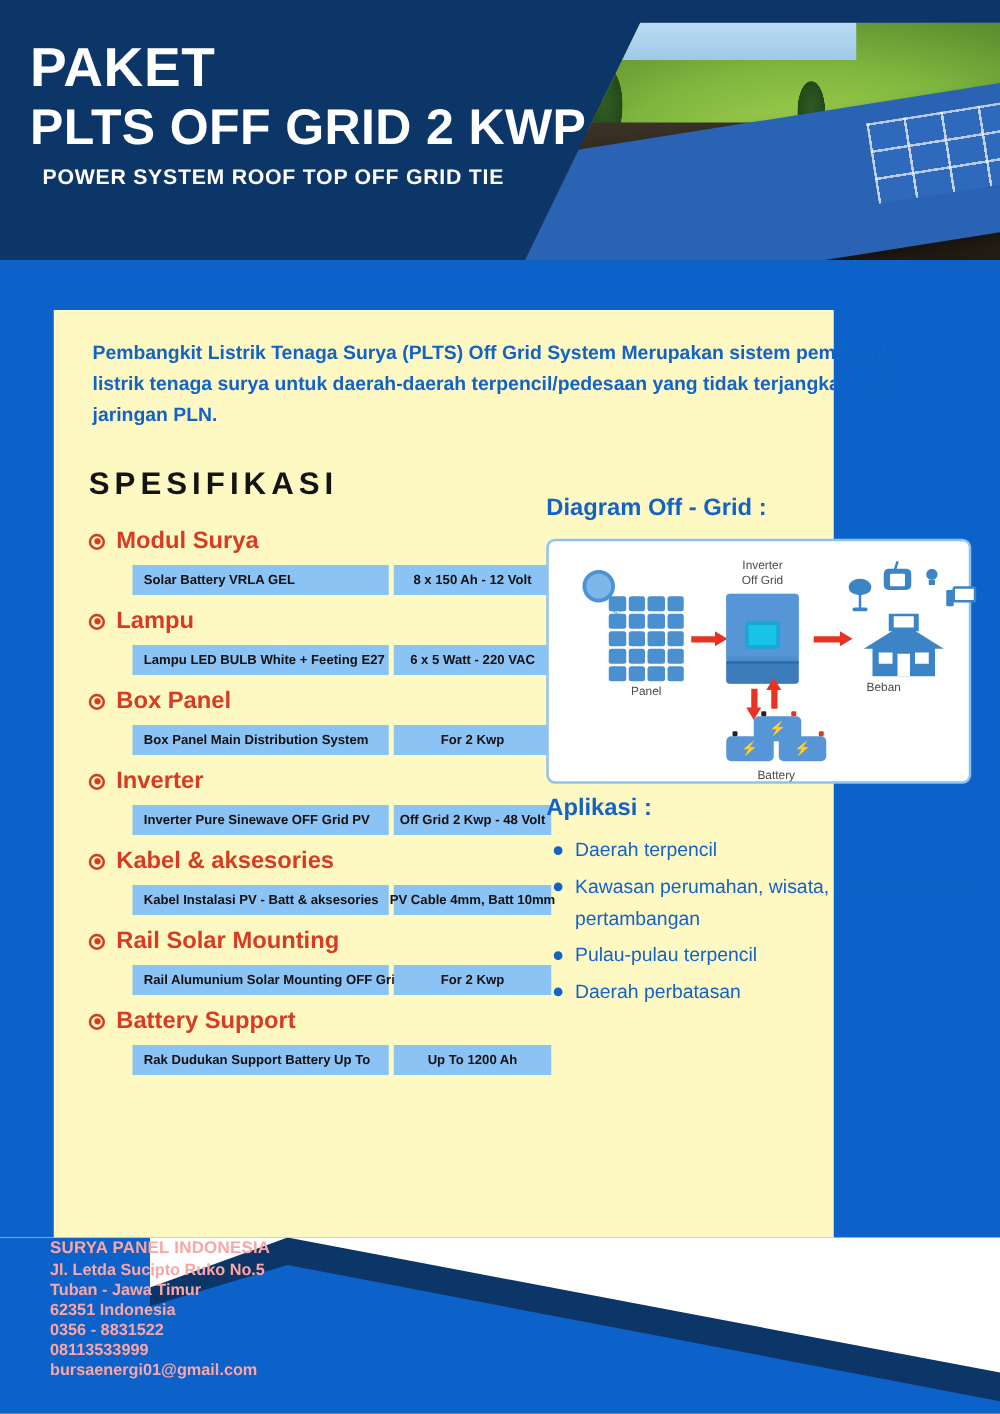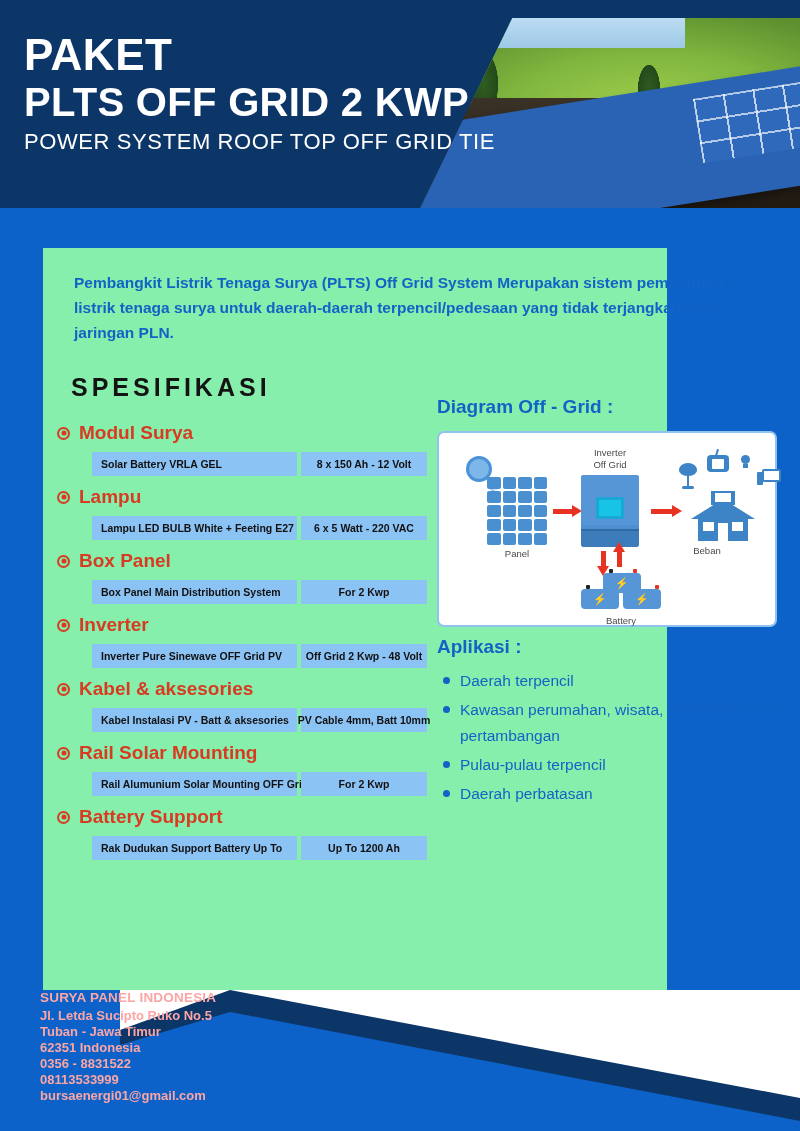--- a/index.html
+++ b/index.html
@@ -69,45 +69,45 @@
   .title-wrap{position:absolute;left:24px;top:32px;z-index:3;}
   .t-paket{
     color:#fff;font-weight:bold;font-size:44px;line-height:46px;
     letter-spacing:.5px;font-family:"Liberation Sans", sans-serif;
   }
   .t-main{
     color:#fff;font-weight:bold;font-size:40px;line-height:48px;
     letter-spacing:.3px;white-space:nowrap;
   }
   .t-sub{
-    color:#fff;font-weight:normal;font-size:22px;line-height:24px;
-    letter-spacing:.6px;margin-top:4px;
+    color:#fff;font-weight:bold;font-size:17px;line-height:24px;
+    letter-spacing:.6px;margin-top:4px;margin-left:10px;
   }
 
   
   .bluebody{position:absolute;left:0;top:208px;width:800px;height:923px;background:#0c62c8;}
 
   
   .card{
     position:absolute;left:43px;top:248px;width:624px;height:742px;
-    background:#86efac;
+    background:#fef9c3;
   }
 
   .intro{
     position:absolute;left:31px;top:22px;width:690px;
     color:#1263c6;font-weight:bold;font-size:15.5px;line-height:25px;
   }
 
   .spesifikasi{
     position:absolute;left:28px;top:125px;
     color:#141414;font-weight:bold;font-size:25px;letter-spacing:4px;
   }
 
   
-  .speclist{position:absolute;left:4px;top:170px;width:400px;}
+  .speclist{position:absolute;left:18px;top:170px;width:400px;}
   .spec-item{margin-bottom:2px;}
   .spec-head{display:flex;align-items:center;height:30px;padding-left:10px;}
   .tgt-icon{
     width:13px;height:13px;border-radius:50%;
     border:2px solid #d93a22;flex:0 0 auto;margin-right:9px;
     position:relative;box-sizing:border-box;
   }
   .tgt-icon::after{
     content:"";position:absolute;left:50%;top:50%;
     width:5px;height:5px;border-radius:50%;background:#d93a22;

